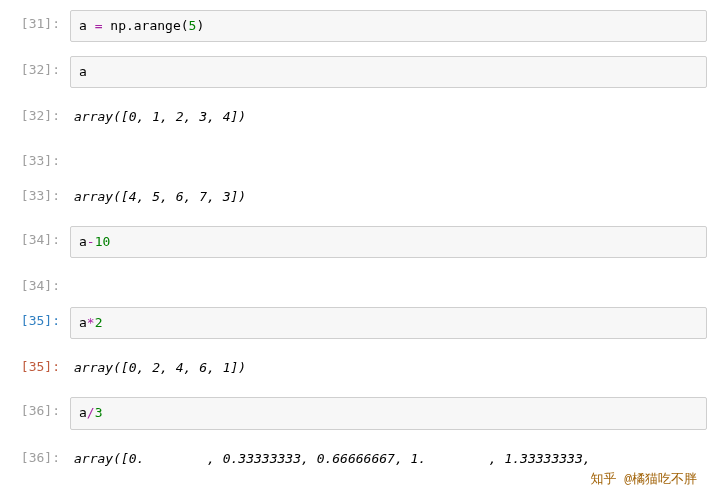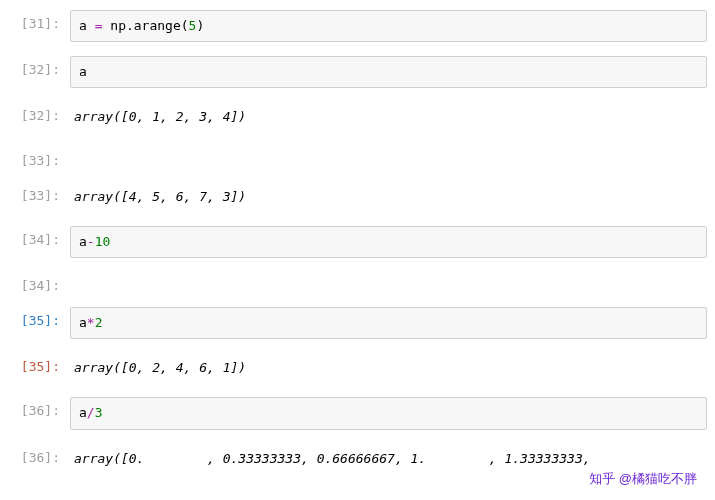--- a/index.html
+++ b/index.html
@@ -60,22 +60,22 @@
   .tok-name { color: #000; }
   .tok-op { color: #a626a4; }
   .tok-num { color: #008000; }
   .tok-builtin { color: #000; }
   .tok-dot { color: #000; }
   .tok-paren { color: #000; }
   .watermark {
     position: absolute;
     right: 18px;
     bottom: 12px;
-    color: #6d28d9;
-    font-family: Liberation Sans, sans-serif;
+    color: #a16207;
+    font-family: Liberation Mono, monospace;
     font-size: 13px;
     pointer-events: none;
     margin-left: 30px;
   }
 </style>
 </head>
 <body>
 
 <div class="notebook" id="notebook-root">
     <div class="cell">

